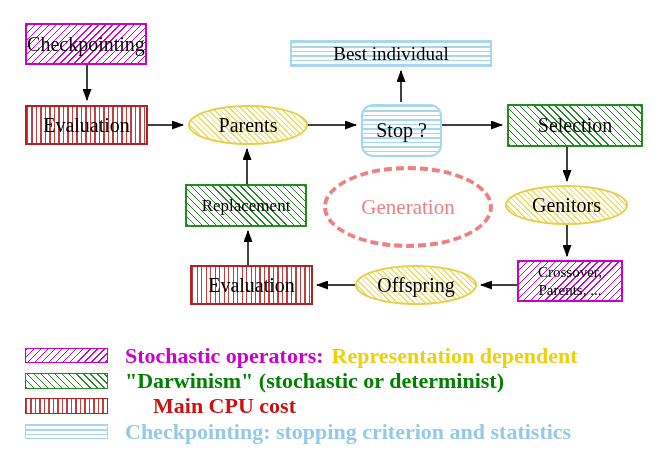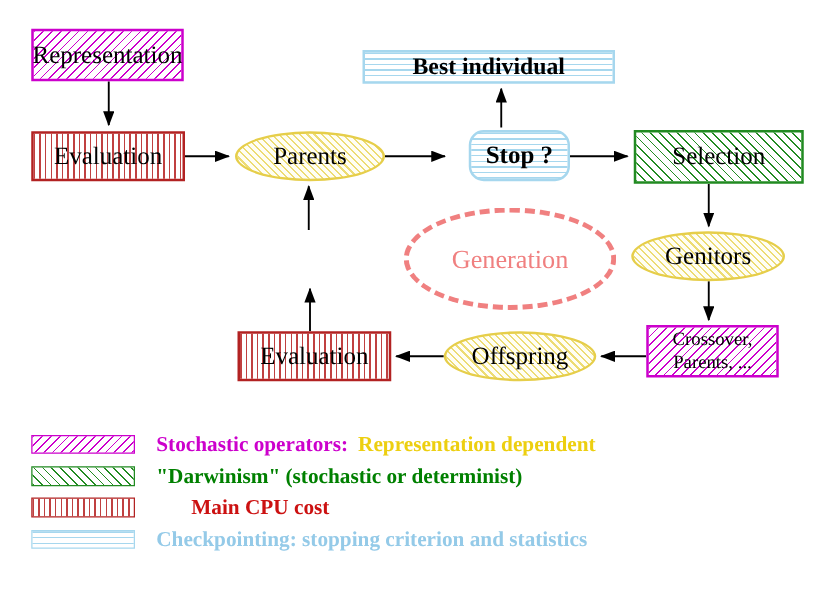--- a/index.html
+++ b/index.html
@@ -33,37 +33,36 @@
     border:2px solid var(--red-border,#B22222);
     background-image:repeating-linear-gradient(90deg,
       var(--red-stripe,#C04040) 0, var(--red-stripe,#C04040) 1.2px,
       transparent 1.2px, transparent 4.5px);
   }
   .stripe-cyan {
     border:2px solid var(--cyan-border,#A6D7EE);
     background-image:repeating-linear-gradient(180deg,
       var(--cyan-border,#A6D7EE) 0, var(--cyan-border,#A6D7EE) 1.2px,
       transparent 1.2px, transparent 4.5px);
-    font-weight:bold;
   }
   .hatch-yellow {
     border:2px solid var(--yellow-border,#E6CE4A);
     background-color:#FFFEF4;
     background-image:repeating-linear-gradient(45deg,
       var(--yellow-hatch,#EDDC74) 0, var(--yellow-hatch,#EDDC74) 1.2px,
       transparent 1.2px, transparent 4px);
     text-align:center;
   }
 
   
   .n-init        { left:25px;  top:23px;  width:122px; height:42px; }
   .n-eval1       { left:25px;  top:105px; width:123px; height:40px; }
   .n-parents     { left:188px; top:105px; width:120px; height:40px; }
   .n-best        { left:290px; top:40px;  width:202px; height:27px; font-size:19px; }
-  .n-stop        { left:361px; top:104px; width:81px;  height:41px; border-radius:12px;margin-left:14px; }
+  .n-stop        { left:361px; top:104px; width:81px;  height:53px; border-radius:12px; }
   .n-selection   { left:507px; top:104px; width:136px; height:43px; }
   .n-genitors    { left:505px; top:185px; width:123px; height:40px; }
   .n-crossover   { left:517px; top:260px; width:106px; height:42px;
                    font-size:15px; line-height:18px; flex-direction:column; }
   .n-offspring   { left:355px; top:265px; width:122px; height:40px; }
   .n-eval2       { left:190px; top:265px; width:123px; height:40px; }
   .n-replacement { left:185px; top:184px; width:122px; height:43px; font-size:17px; }
   .n-generation  {
     left:323px; top:166px; width:170px; height:82px;
     border:4px dashed var(--salmon,#F08080); border-radius:50%;
@@ -71,21 +70,21 @@
   }
 
   
   .legend-row { position:absolute; left:25px; height:21px; display:flex; align-items:center; }
   .lr-1 { top:345px; } .lr-2 { top:370px; } .lr-3 { top:395px;gap:28px; } .lr-4 { top:421px; }
   .swatch { width:83px; box-sizing:border-box; flex:none; }
   .sw-1 { height:15px; border-width:1.5px !important; }
   .sw-2 { height:16px; border-width:1.5px !important; }
   .sw-3 { height:16px; border-width:1.5px !important; }
   .sw-4 { height:15px; border-width:1.5px !important; }
-  .legend-text { margin-left:17px; font-size:17px; font-weight:bold; white-space:nowrap; }
+  .legend-text { margin-left:17px; font-size:22px; font-weight:bold; white-space:nowrap; }
   .t-magenta { color:var(--magenta-text,#CC00CC); }
   .t-gold    { color:var(--gold-text,#EDCF10); margin-left:8px; }
   .t-green   { color:var(--green-text,#008000); }
   .t-red     { color:var(--red-text,#CC1111); }
   .t-cyan    { color:var(--cyan-text,#94CAE8); }
 </style>
 </head>
 <body>
 
 <div class="canvas">
@@ -105,21 +104,21 @@
       <line x1="567" y1="147" x2="567" y2="181" marker-end="url(#ah)"></line>
       <line x1="567" y1="225" x2="567" y2="256" marker-end="url(#ah)"></line>
       <line x1="517" y1="285" x2="481" y2="285" marker-end="url(#ah)"></line>
       <line x1="355" y1="285" x2="317" y2="285" marker-end="url(#ah)"></line>
       <line x1="248" y1="265" x2="248" y2="231" marker-end="url(#ah)"></line>
       <line x1="247" y1="184" x2="247" y2="149" marker-end="url(#ah)"></line>
     </g>
   </svg>
 
   <div class="node n-init hatch-magenta">
-    <span>Representation</span>
+    <span>Checkpointing</span>
   </div>
 
   <div class="node n-eval1 stripe-red">
     <span>Evaluation</span>
   </div>
 
   <div class="node n-parents ellipse hatch-yellow">
     <span>Parents</span>
   </div>
 
@@ -145,20 +144,23 @@
   </div>
 
   <div class="node n-offspring ellipse hatch-yellow">
     <span>Offspring</span>
   </div>
 
   <div class="node n-eval2 stripe-red">
     <span>Evaluation</span>
   </div>
 
+  <div class="node n-replacement hatch-green">
+    <span>Replacement</span>
+  </div>
 
   <div class="node n-generation">
     <span>Generation</span>
   </div>
 
   <div class="legend-row lr-1">
     <div class="swatch sw-1 hatch-magenta"></div>
     <span class="legend-text t-magenta">Stochastic operators:</span>
     <span class="legend-text t-gold">Representation dependent</span>
   </div>

